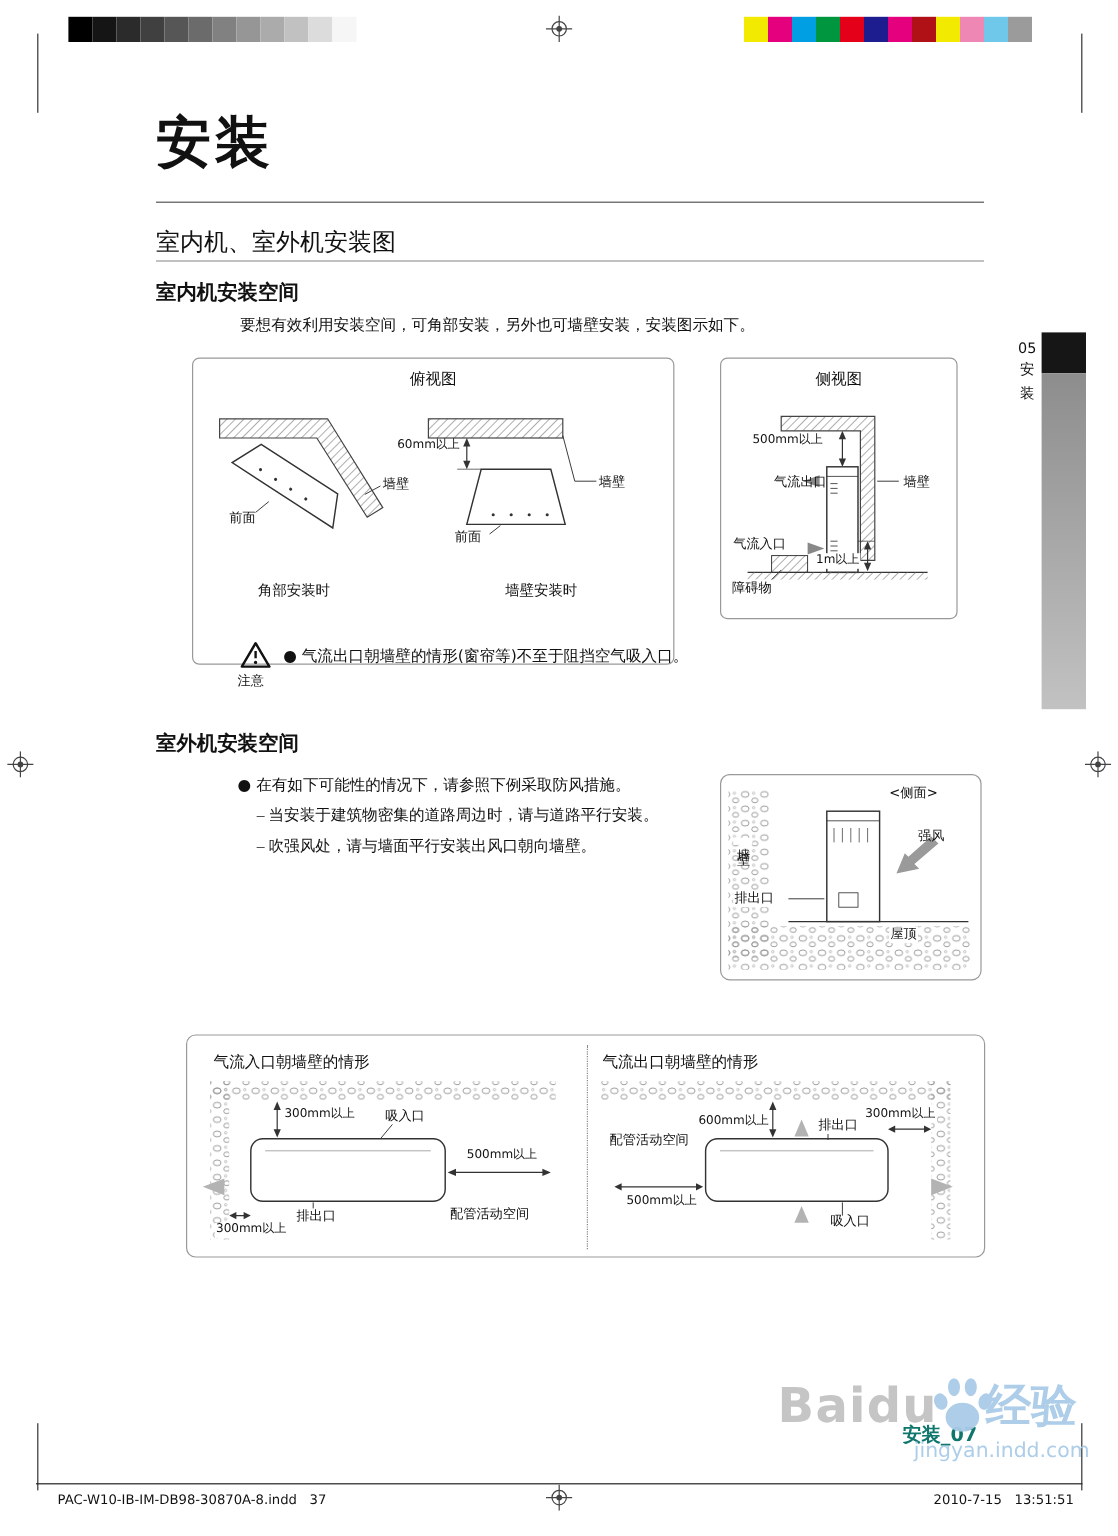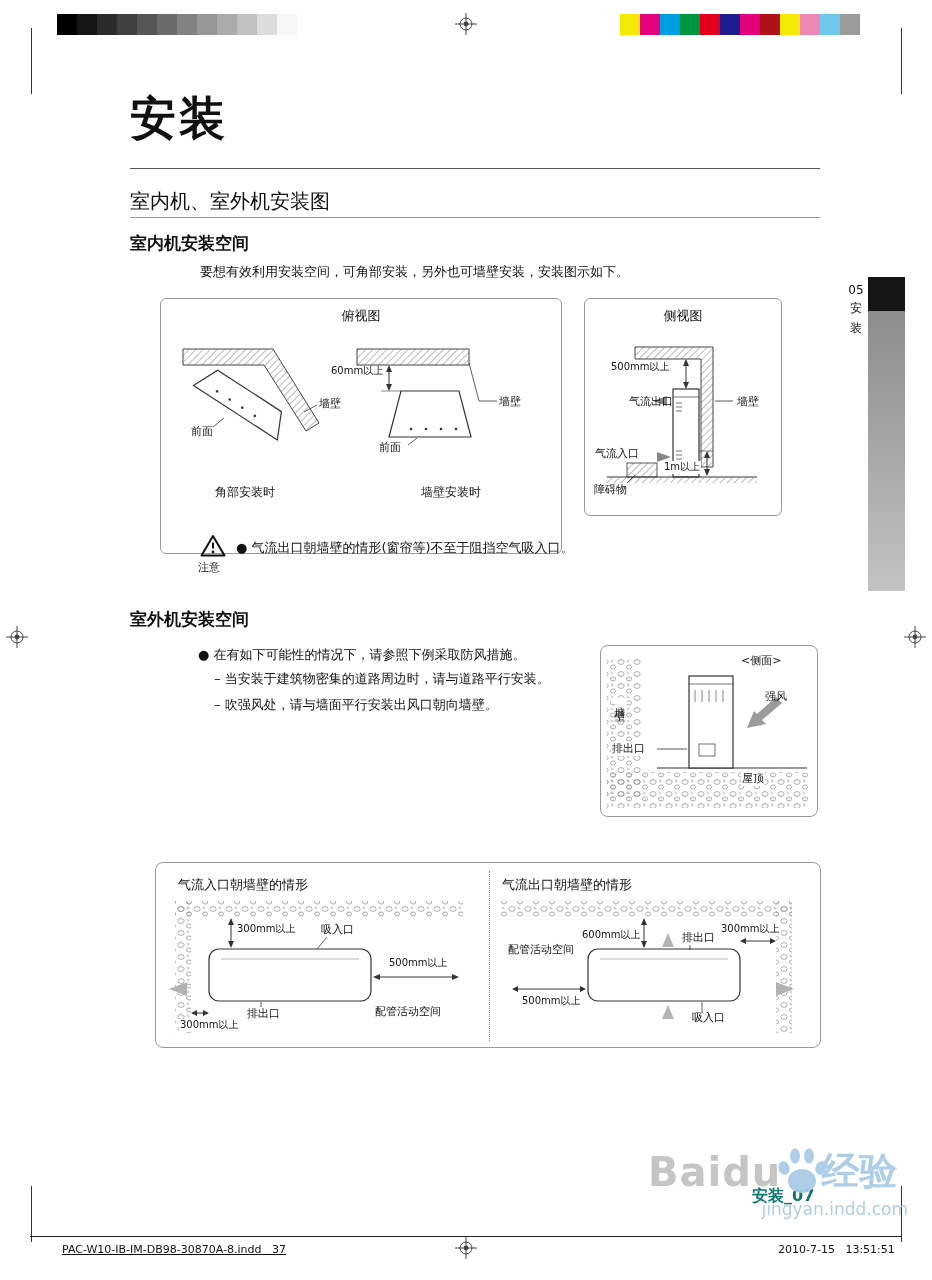--- a/index.html
+++ b/index.html
@@ -30,21 +30,21 @@
   .s10 { font-size:10px; }
   .bgw { background:#fff; padding:0 1px; }
   .cap { font-weight:400; font-size:12px; text-align:center; }
   .dsvg { position:absolute; left:0; top:0; }
 
   
   .caution-label { position:absolute; font-size:11px; }
 
   
   .outdoor-list { position:absolute; left:214px; top:668px; width:346px; font-size:13px; line-height:1.62; }
-  .outdoor-list .item { padding-left:14px; text-indent:-14px; margin-bottom:5px; }
+  .outdoor-list .item { padding-left:14px; text-indent:-14px; margin-bottom:5px;font-family:Liberation Serif, serif; }
 
   
   .tab-text { position:absolute; left:845px; top:283px; width:22px; display:flex; flex-direction:column;
               align-items:center; gap:3px; font-size:12px; }
   .tab-black { position:absolute; left:868px; top:277px; width:37px; height:34px; background:#161616; }
   .tab-gray  { position:absolute; left:868px; top:311px; width:37px; height:280px;
                background:linear-gradient(to bottom,#8d8d8d,#c2c2c2); }
 
   
   .clear-divider { position:absolute; left:333px; top:8px; height:170px; border-left:1px dotted #888; }
@@ -181,21 +181,21 @@
     </svg>
     <span class="lab s10" style="left:170px; top:66px;">60mm以上</span>
     <span class="lab" style="left:30px; top:126px;">前面</span>
     <span class="lab" style="left:158px; top:98px;">墙壁</span>
     <span class="lab" style="left:218px; top:142px;">前面</span>
     <span class="lab" style="left:338px; top:96px;">墙壁</span>
     <span class="lab cap" style="left:18px; top:186px; width:132px;">角部安装时</span>
     <span class="lab cap" style="left:228px; top:186px; width:124px;">墙壁安装时</span>
   </div>
 
-  <div class="dbox" style="left:584px; top:298px; width:198px; height:218px;">
+  <div class="dbox" style="left:600px; top:298px; width:198px; height:218px;">
     <div class="dtitle">侧视图</div>
     <svg class="dsvg" width="198" height="218">
       <defs>
         <pattern id="hB" width="5" height="5" patternUnits="userSpaceOnUse" patternTransform="rotate(45)">
           <line x1="0" y1="0" x2="0" y2="5" stroke="#777" stroke-width="1"></line>
         </pattern>
       </defs>
 
       <path d="M50,48 H128 V168 H116 V60 H50 Z" fill="url(#hB)" stroke="#444" stroke-width="1"></path>
 
@@ -381,16 +381,16 @@
         <ellipse cx="9" cy="21" rx="5.5" ry="7" fill="#a9cbe8" transform="rotate(-20 9 21)"></ellipse>
         <ellipse cx="20" cy="9" rx="5" ry="7.5" fill="#a9cbe8"></ellipse>
         <ellipse cx="34" cy="9" rx="5" ry="7.5" fill="#a9cbe8"></ellipse>
         <ellipse cx="46" cy="21" rx="5.5" ry="7" fill="#a9cbe8" transform="rotate(20 46 21)"></ellipse>
       </svg>
       <span class="wm-word">经验</span>
     </div>
     <div class="wm-url">jingyan.indd.com</div>
   </div>
 
-  <div class="footer-text" style="left:62px; top:1243px;text-decoration:underline;">PAC-W10-IB-IM-DB98-30870A-8.indd   37</div>
+  <div class="footer-text" style="left:48px; top:1243px;">PAC-W10-IB-IM-DB98-30870A-8.indd   37</div>
   <div class="footer-text" style="left:778px; top:1243px;">2010-7-15   13:51:51</div>
 
 </div>
 
 </body></html>

